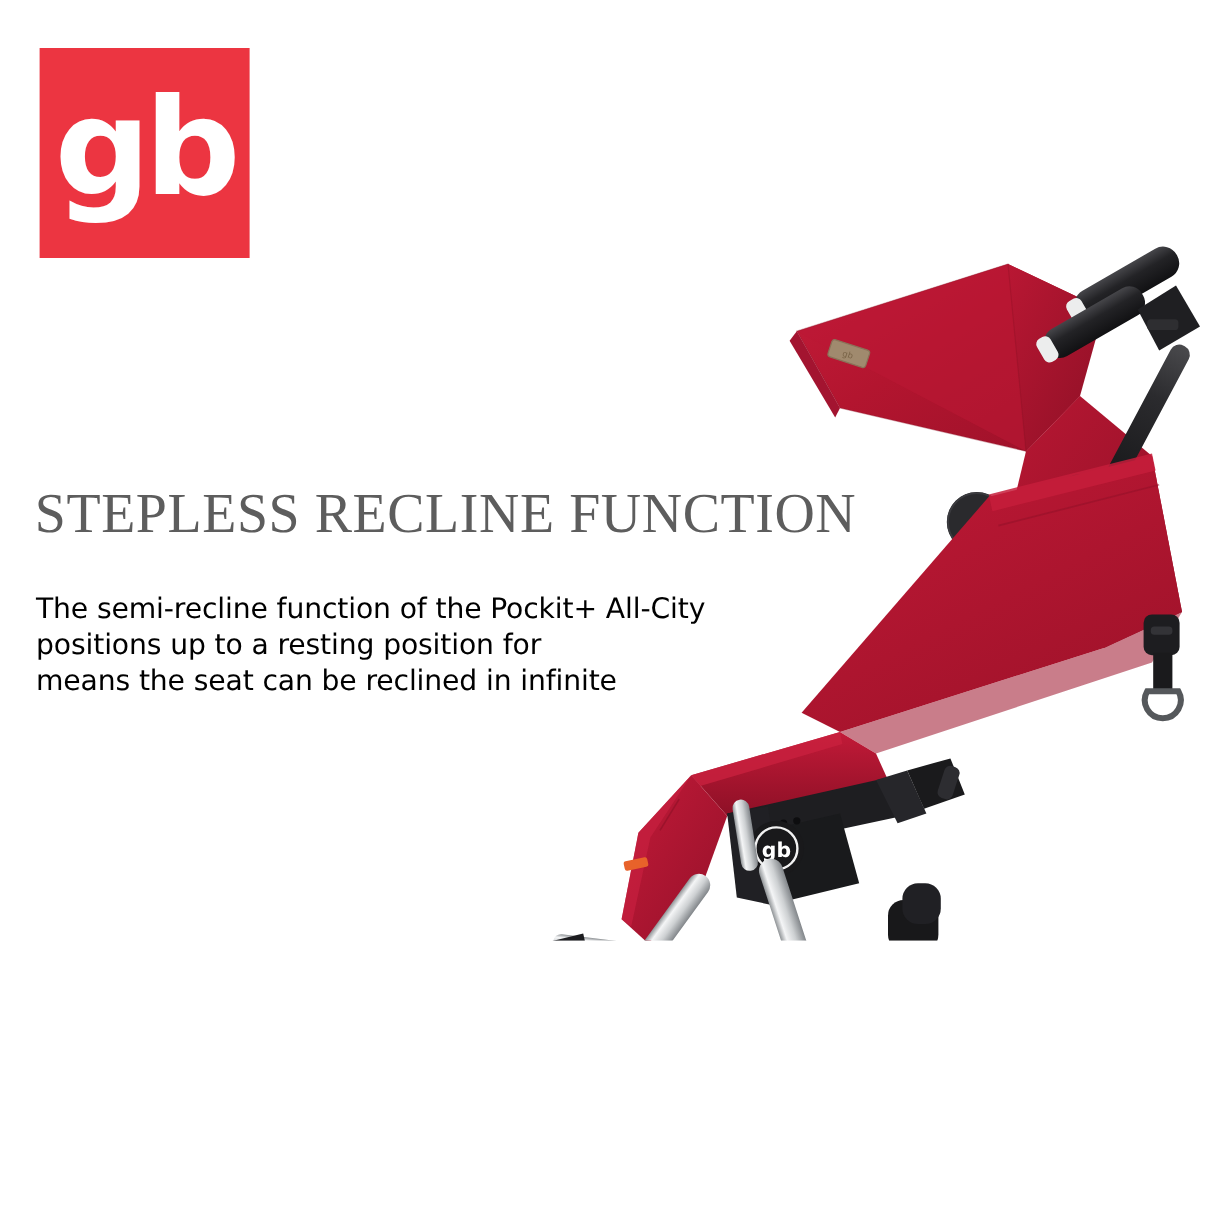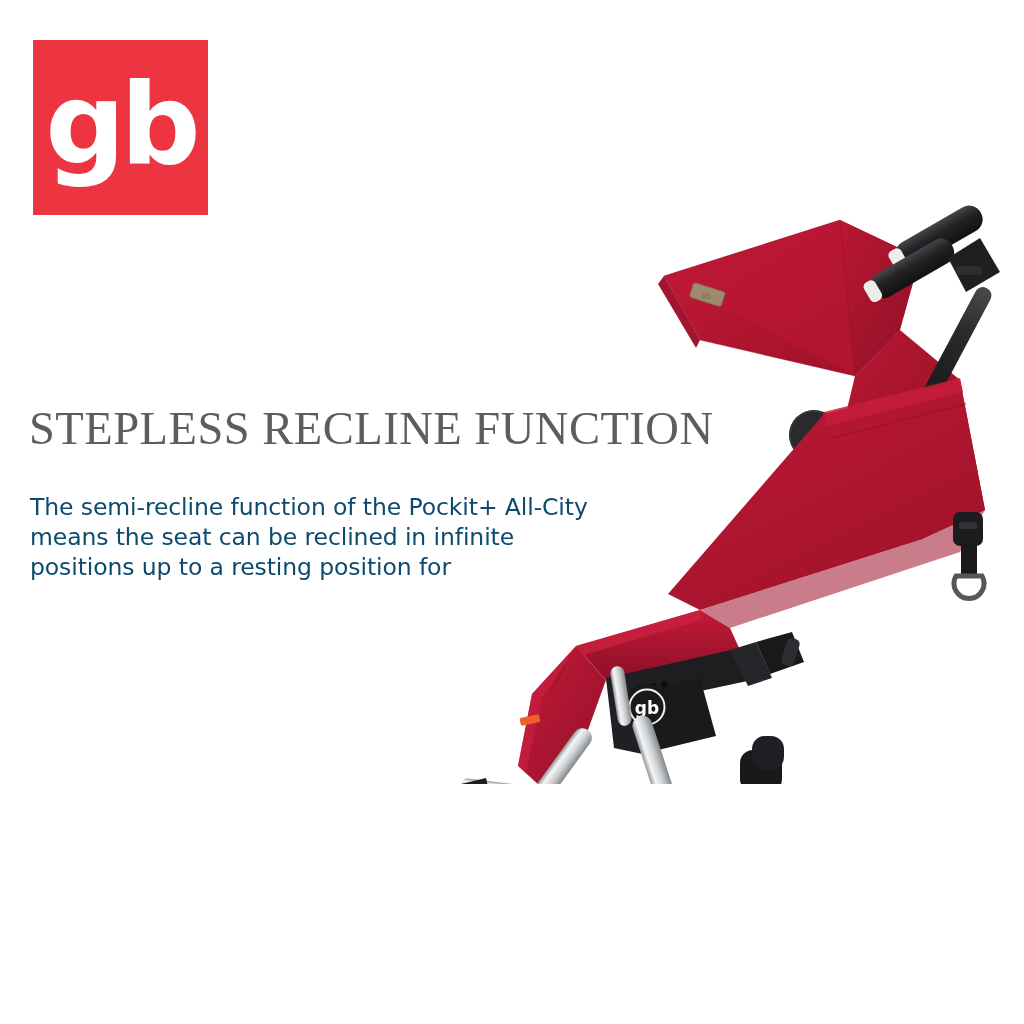--- a/index.html
+++ b/index.html
@@ -54,21 +54,21 @@
     letter-spacing: 0.5px;
     white-space: nowrap;
     transform: scaleX(0.99);
     transform-origin: left center;
   }
   #body-copy {
     position: absolute;
     left: 30px;
     top: 492px;
     width: 640px;
-    color: #0c4a6e;
+    color: #000000;
     font-family: "DejaVu Sans", sans-serif;
     font-size: 23.5px;
     line-height: 30px;
     font-weight: 400;
     letter-spacing: -0.1px;
   }
   #body-copy .line { display: block; white-space: nowrap; }
 
   
   #product {
@@ -86,22 +86,22 @@
 <div id="page">
 
   <div id="brand-logo">
     <div class="logo-wordmark">gb</div>
   </div>
 
   <div id="headline">STEPLESS RECLINE FUNCTION</div>
 
   <div id="body-copy">
     <span class="line">The semi-recline function of the Pockit+ All-City</span>
+    <span class="line">positions up to a resting position for</span>
     <span class="line">means the seat can be reclined in infinite</span>
-    <span class="line">positions up to a resting position for</span>
   </div>
 
   <div id="product">
     <svg viewBox="0 0 624 800" xmlns="http://www.w3.org/2000/svg">
       <defs>
         <linearGradient id="gCanopy" x1="0" y1="0" x2="1" y2="1">
           <stop offset="0%" stop-color="#c51c3a"></stop>
           <stop offset="45%" stop-color="#b3152f"></stop>
           <stop offset="100%" stop-color="#9a1129"></stop>
         </linearGradient>

